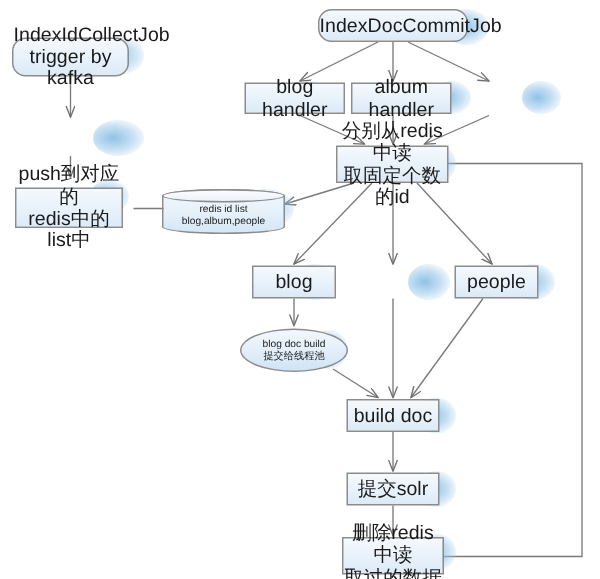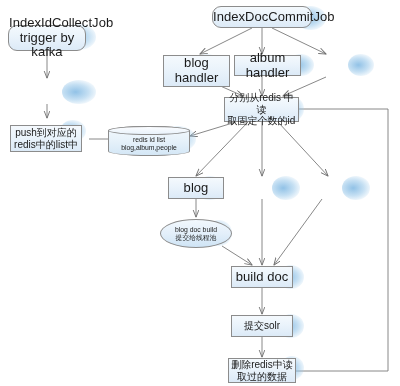--- a/index.html
+++ b/index.html
@@ -78,21 +78,21 @@
   }
   
   .blob {
     position: absolute;
     z-index: 1;
     background: radial-gradient(ellipse at 40% 50%, rgba(126,183,226,0.85) 0%, rgba(150,198,233,0.55) 45%, rgba(190,220,242,0.12) 78%, rgba(255,255,255,0) 100%);
     border-radius: 50%;
     pointer-events: none;
   }
   .t-en { font-size: 13px; letter-spacing: 0.05px; }
-  .t-cn { font-size: 10px; }
+  .t-cn { font-size: 13px; }
   .t-sm { font-size: 6.8px; }
 </style>
 </head>
 <body>
 
 <div id="canvas">
 
   <svg id="edges" viewBox="0 0 400 386" width="400" height="386">
     <defs>
       <marker id="ah" markerWidth="9" markerHeight="9" refX="7.4" refY="3.1" orient="auto" markerUnits="userSpaceOnUse">
@@ -165,39 +165,42 @@
 
   <div class="node cylinder" style="left:108px; top:126px; width:82px; height:30px; padding-top:5px;">
     <span class="label t-sm" style="position:relative; z-index:2;">redis id list
 blog,album,people</span>
   </div>
 
   <div class="node round" style="left:212px; top:6px; width:100px; height:22px;">
     <span class="label t-en">IndexDocCommitJob</span>
   </div>
 
-  <div class="node rect" style="left:163px; top:55px; width:67px; height:32px;">
+  <div class="node rect" style="left:163px; top:55px; width:67px; height:21px;">
     <span class="label t-en">blog handler</span>
   </div>
 
   <div class="node rect" style="left:234px; top:55px; width:67px; height:21px;">
     <span class="label t-en">album handler</span>
   </div>
 
 
   <div class="node rect" style="left:224px; top:97px; width:75px; height:25px;">
     <span class="label t-cn">分别从redis 中读
 取固定个数的id</span>
   </div>
 
   <div class="node rect" style="left:168px; top:177px; width:56px; height:22px;">
     <span class="label t-en">blog</span>
   </div>
 
 
+  <div class="node rect" style="left:303px; top:177px; width:56px; height:22px;">
+    <span class="label t-en">people</span>
+  </div>
 
   <div class="node ellipse" style="left:160px; top:219px; width:72px; height:29px;">
     <span class="label t-sm">blog doc build
 提交给线程池</span>
   </div>
 
   <div class="node rect" style="left:231px; top:266px; width:62px; height:22px;">
     <span class="label t-en">build doc</span>
   </div>
 

